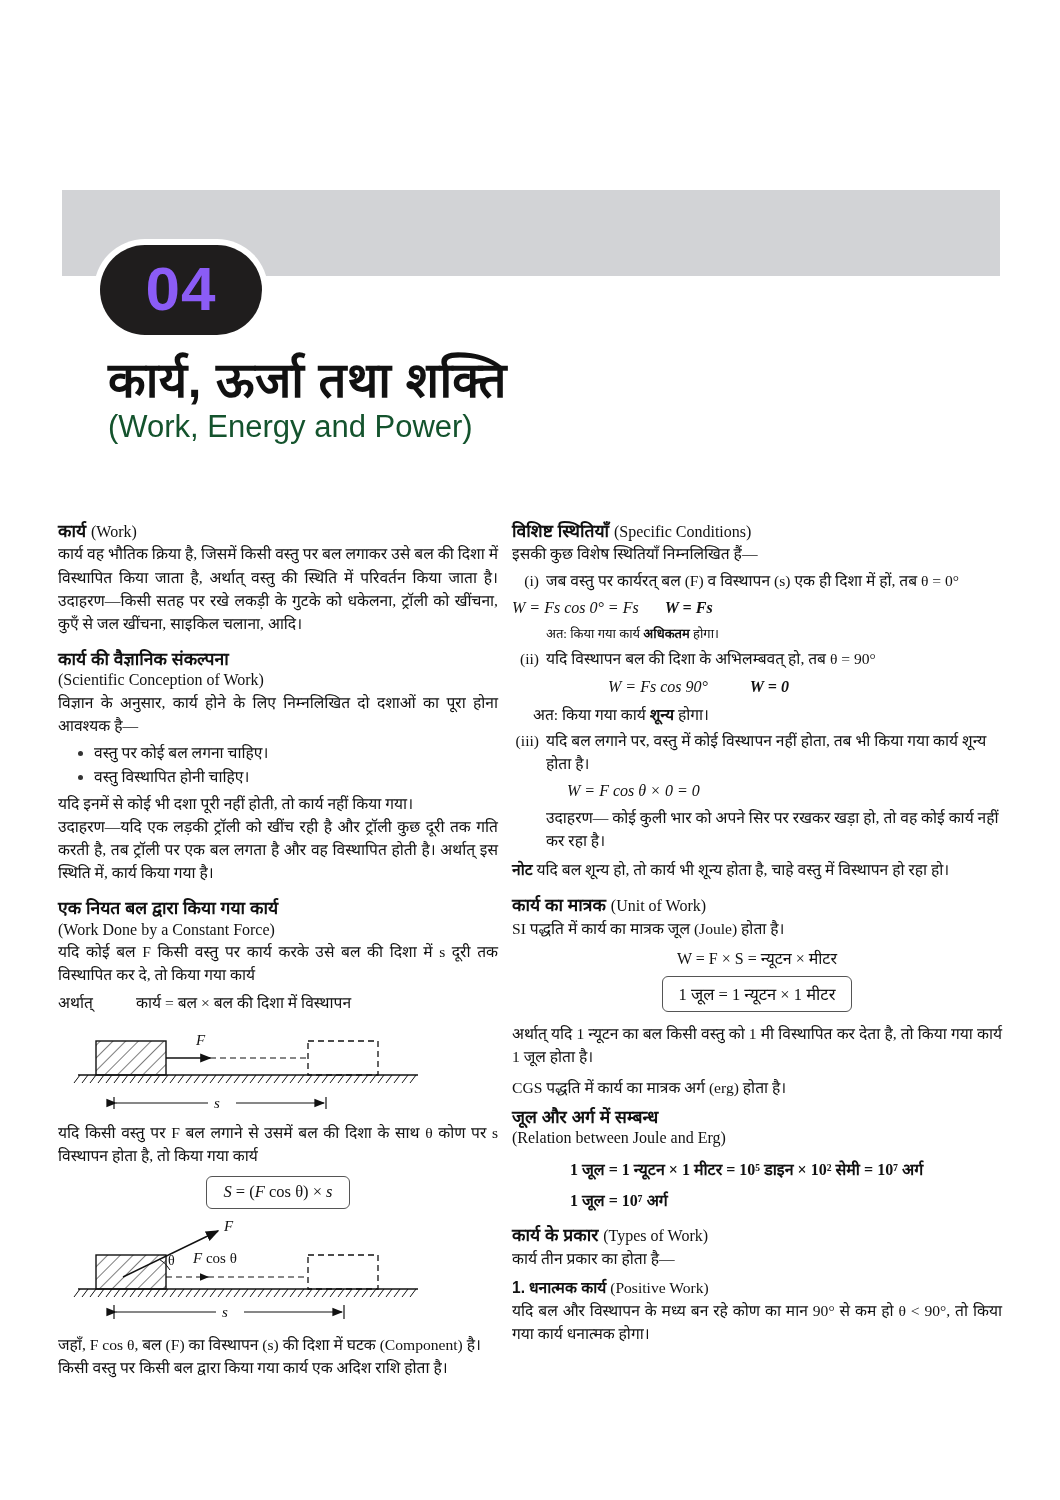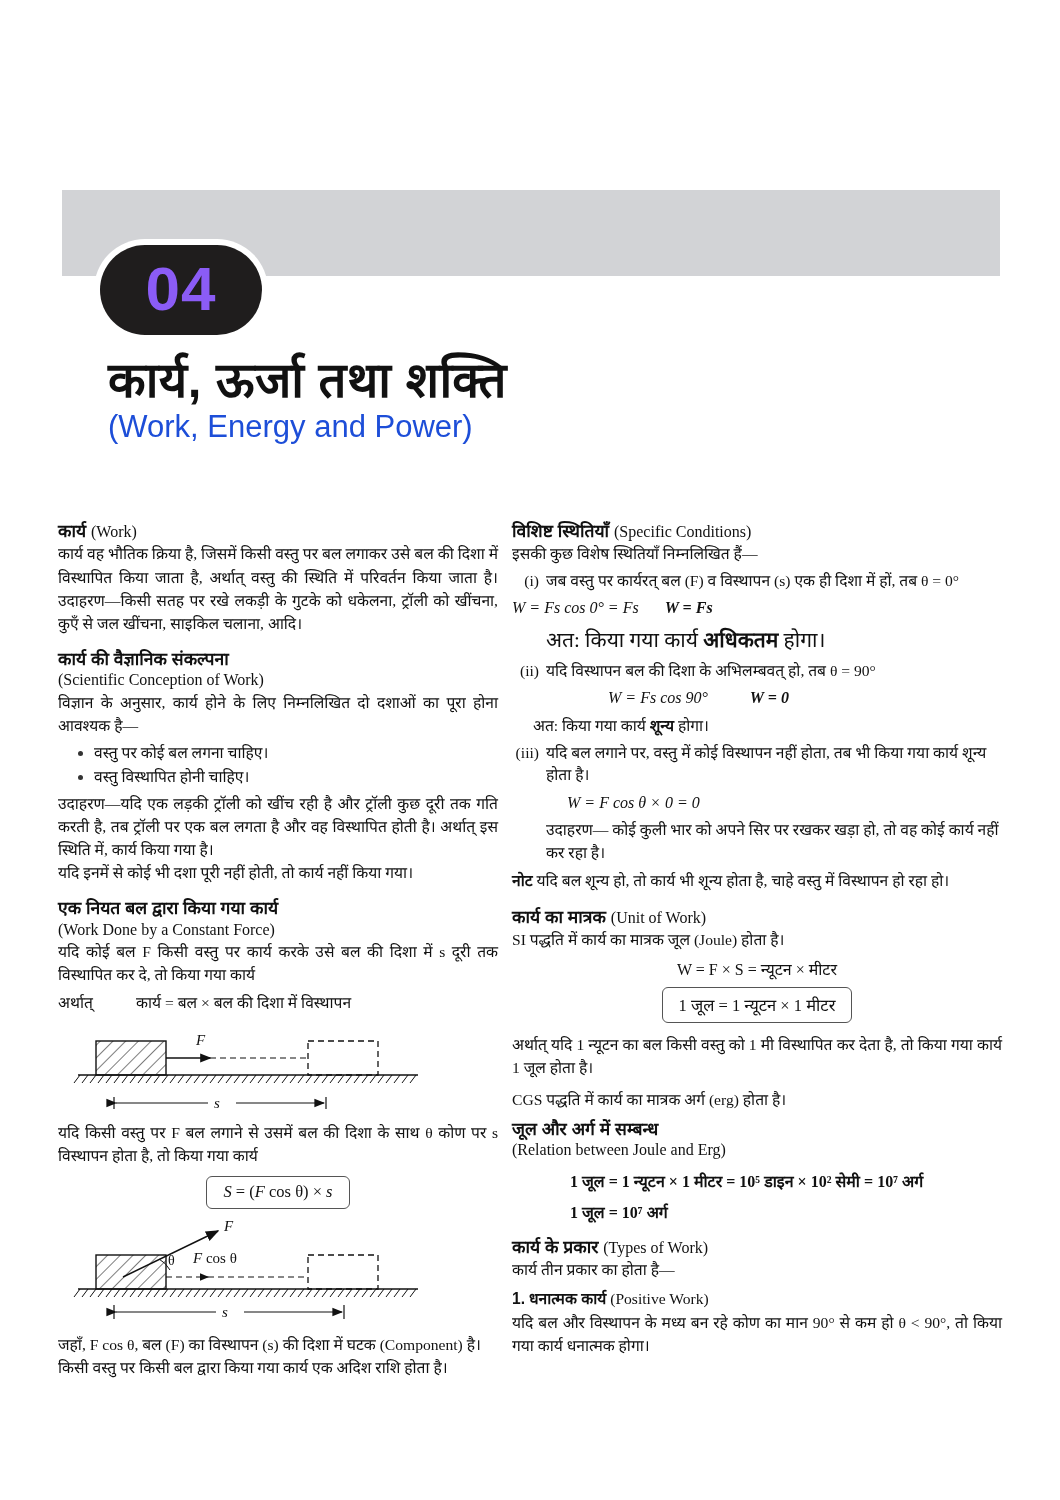--- a/index.html
+++ b/index.html
@@ -59,21 +59,21 @@
     font-size: 49px;
     line-height: 1.05;
     color: #111;
     letter-spacing: 0.5px;
   }
   #title-en {
     font-family: "Liberation Sans", "DejaVu Sans", sans-serif;
     font-size: 31px;
     line-height: 1.1;
     margin-top: 4px;
-    color: #1d4ed8;
+    color: #14532d;
   }
 
   
   .col {
     position: absolute;
     top: 520px;
   }
   #col-left  { left: 58px;  width: 440px; }
   #col-right { left: 512px; width: 490px; }
 
@@ -214,22 +214,22 @@
     <span>कार्य की वैज्ञानिक संकल्पना</span>
   </div>
   <div class="h-sub-en">(Scientific Conception of Work)</div>
   <p class="body">विज्ञान के अनुसार, कार्य होने के लिए निम्नलिखित दो दशाओं का पूरा होना आवश्यक है—</p>
 
   <ul class="bullets">
     <li>वस्तु पर कोई बल लगना चाहिए।</li>
     <li>वस्तु विस्थापित होनी चाहिए।</li>
   </ul>
 
+  <p class="body nojust">यदि इनमें से कोई भी दशा पूरी नहीं होती, तो कार्य नहीं किया गया।</p>
   <p class="body">उदाहरण—यदि एक लड़की ट्रॉली को खींच रही है और ट्रॉली कुछ दूरी तक गति करती है, तब ट्रॉली पर एक बल लगता है और वह विस्थापित होती है। अर्थात् इस स्थिति में, कार्य किया गया है।</p>
-  <p class="body nojust">यदि इनमें से कोई भी दशा पूरी नहीं होती, तो कार्य नहीं किया गया।</p>
 
   <div class="gap-m"></div>
 
   <div class="h-sec">
     <span>एक नियत बल द्वारा किया गया कार्य</span>
   </div>
   <div class="h-sub-en">(Work Done by a Constant Force)</div>
   <p class="body">यदि कोई बल F किसी वस्तु पर कार्य करके उसे बल की दिशा में s दूरी तक विस्थापित कर दे, तो किया गया कार्य</p>
 
 
@@ -420,21 +420,21 @@
   <p class="body nojust">इसकी कुछ विशेष स्थितियाँ निम्नलिखित हैं—</p>
 
   <div class="roman-item">
     <div class="rn">(i)</div>
     <div class="rt">जब वस्तु पर कार्यरत् बल (F) व विस्थापन (s) एक ही दिशा में हों, तब θ = 0°</div>
   </div>
   <div class="mathline indent2">
     <span class="math">W = Fs cos 0° = Fs</span>
     <span class="math" style="font-weight:bold; margin-left:22px;">W = Fs</span>
   </div>
-  <div class="indent1" style="font-size:21px; line-height:1.45; margin-top:8px;">
+  <div class="indent1" style="font-size:13px; line-height:1.45; margin-top:8px;">
     <span>अत: किया गया कार्य </span><b class="hi">अधिकतम</b><span> होगा।</span>
   </div>
 
   <div class="roman-item">
     <div class="rn">(ii)</div>
     <div class="rt">यदि विस्थापन बल की दिशा के अभिलम्बवत् हो, तब θ = 90°</div>
   </div>
   <div class="mathline indent2" style="margin-left:96px;">
     <span class="math">W = Fs cos 90°</span>
     <span class="math" style="font-weight:bold; margin-left:38px;">W = 0</span>

